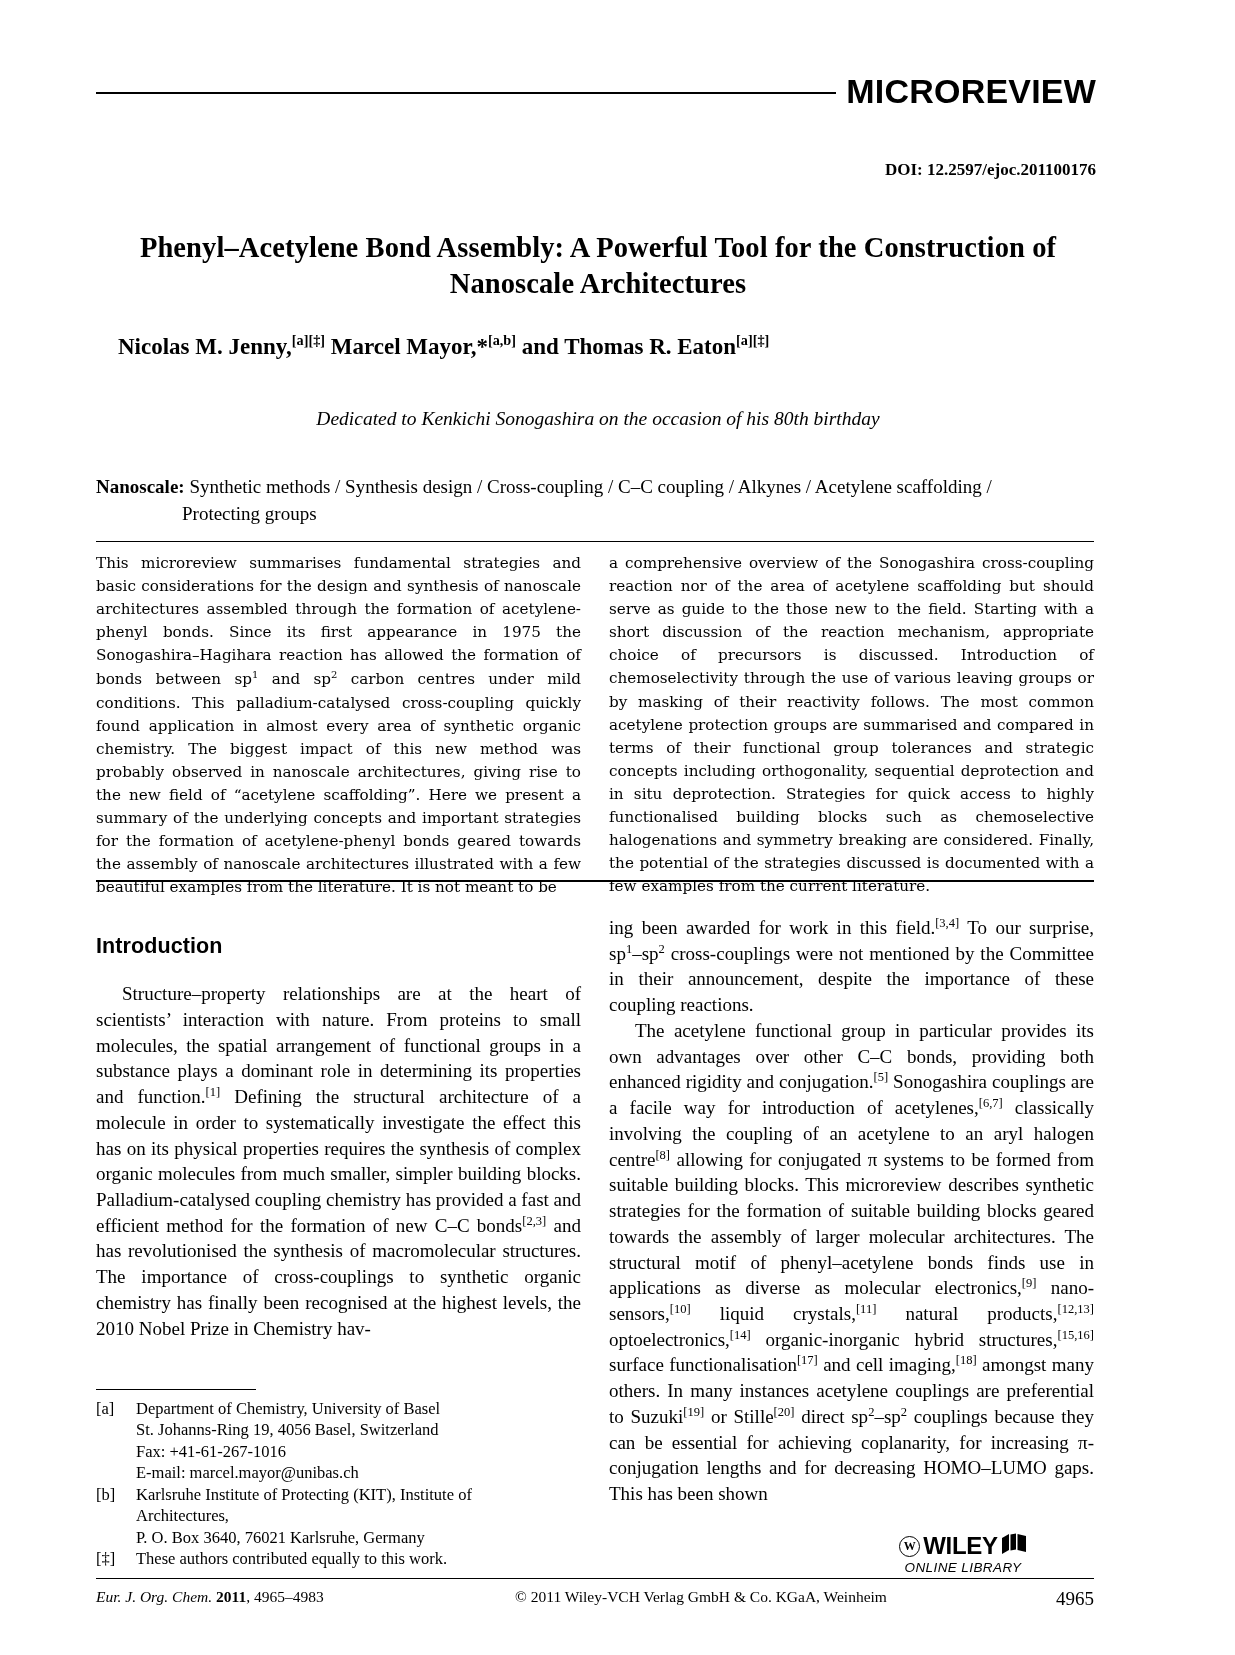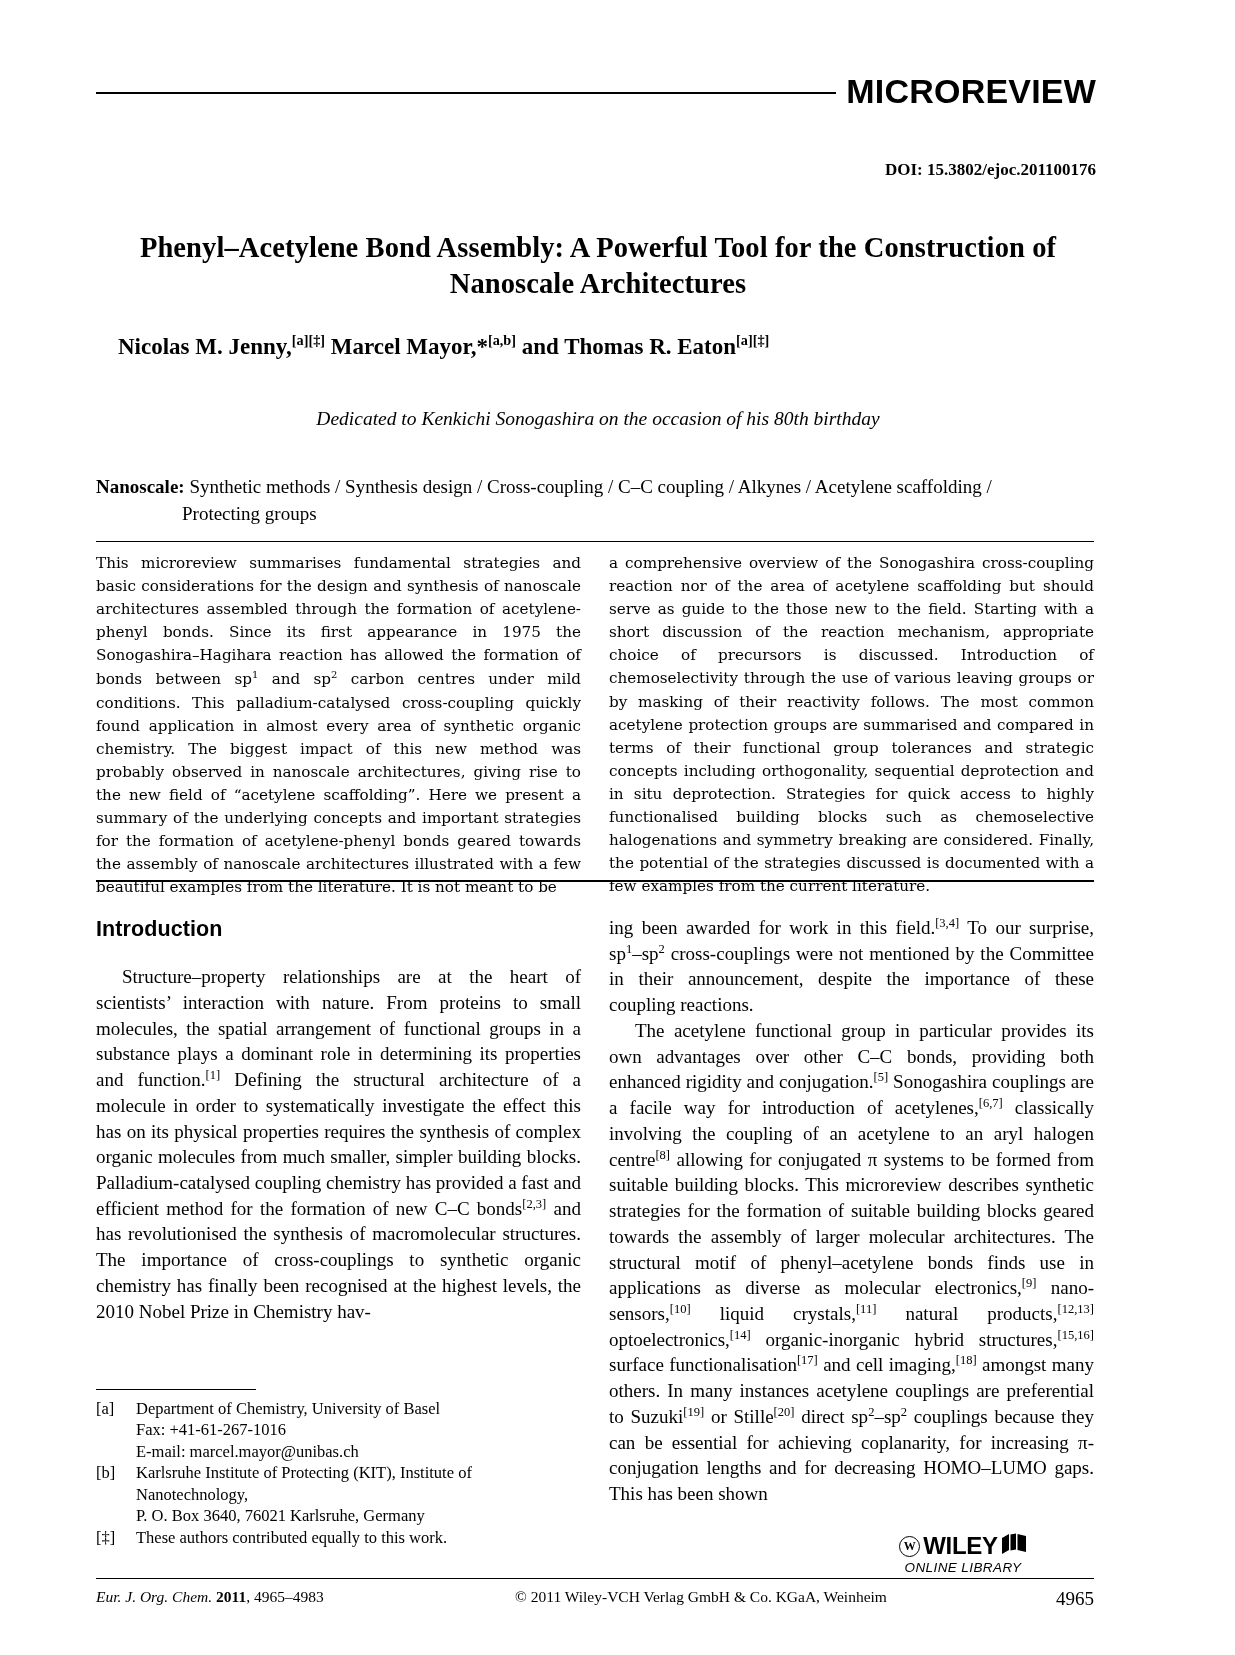--- a/index.html
+++ b/index.html
@@ -160,21 +160,21 @@
     width: 485px;
     font-size: 19px;
     line-height: 1.355;
     text-align: justify;
     text-justify: inter-word;
   }
   .section-head {
     font-family: "Liberation Sans", "DejaVu Sans", sans-serif;
     font-weight: bold;
     font-size: 21.5px;
-    margin: 0 0 20px 0;
+    margin: 17px 0 20px 0;
     letter-spacing: 0.1px;
   }
   .body p {
     margin: 0;
     text-indent: 26px;
   }
   .body p.noindent { text-indent: 0; }
   .body sup, .footnotes sup {
     font-size: 0.66em;
     vertical-align: super;
@@ -293,21 +293,21 @@
 </head>
 <body>
 
 <div class="page">
 
   <div class="header">
     <div class="header-rule"></div>
     <div class="microreview">MICROREVIEW</div>
   </div>
 
-  <div class="doi">DOI: 15.3802/ejoc.201100176</div>
+  <div class="doi">DOI: 12.2597/ejoc.201100176</div>
 
   <div class="title">Phenyl–Acetylene Bond Assembly: A Powerful Tool for the Construction of Nanoscale Architectures</div>
   <div class="authors">Nicolas M. Jenny,<sup>[a][‡]</sup> Marcel Mayor,*<sup>[a,b]</sup> and Thomas R. Eaton<sup>[a][‡]</sup></div>
   <div class="dedication">Dedicated to Kenkichi Sonogashira on the occasion of his 80th birthday</div>
 
   <div class="keywords">
     <span class="kw-label">Nanoscale:</span>
     <span class="kw-body">Synthetic methods / Synthesis design / Cross-coupling / C–C coupling / Alkynes / Acetylene scaffolding /</span>
     <span class="kw-line2">Protecting groups</span>
   </div>
@@ -330,29 +330,30 @@
     </div>
   </div>
 
   <div class="footnotes">
     <div class="fn-rule"></div>
     <div id="fn-list">
         <div class="fn-item">
           <div class="fn-marker">[a]</div>
           <div class="fn-text">
             <div>Department of Chemistry, University of Basel</div>
+            <div>St. Johanns-Ring 19, 4056 Basel, Switzerland</div>
             <div>Fax: +41-61-267-1016</div>
             <div>E-mail: marcel.mayor@unibas.ch</div>
           </div>
         </div>
         <div class="fn-item">
           <div class="fn-marker">[b]</div>
           <div class="fn-text">
             <div>Karlsruhe Institute of Protecting (KIT), Institute of</div>
-            <div>Nanotechnology,</div>
+            <div>Architectures,</div>
             <div>P. O. Box 3640, 76021 Karlsruhe, Germany</div>
           </div>
         </div>
         <div class="fn-item">
           <div class="fn-marker">[‡]</div>
           <div class="fn-text">
             <div>These authors contributed equally to this work.</div>
           </div>
         </div>
       </div>

